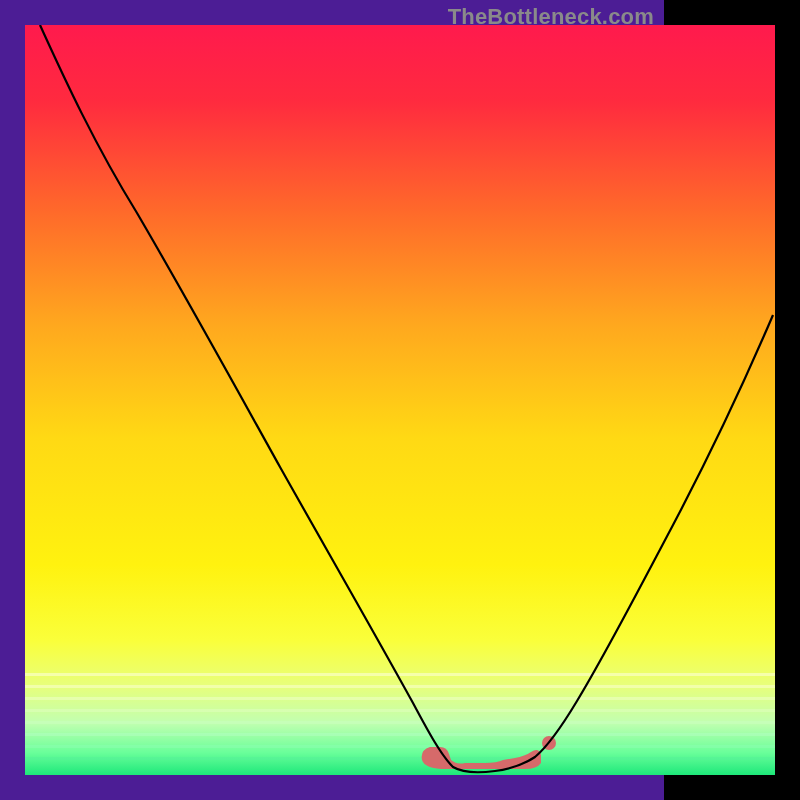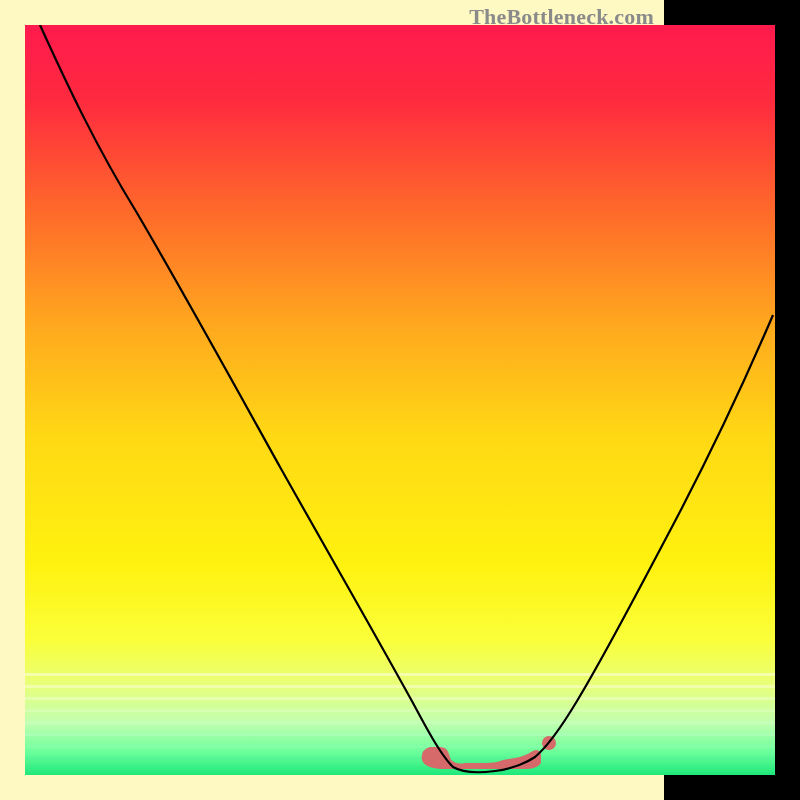--- a/index.html
+++ b/index.html
@@ -8,22 +8,21 @@
     width: 800px;
     height: 800px;
     overflow: hidden;
     background: #000;
     font-family: Arial, Helvetica, sans-serif;
   }
   .stage {
     position: relative;
     width: 664px;
     height: 800px;
-    background: #fef9c3;
-    font-family: Liberation Serif, serif;
+    background: #4c1d95;
   }
   .plot {
     position: absolute;
     left: 25px;
     top: 25px;
     width: 750px;
     height: 750px;
   }
   .plot svg {
     display: block;

